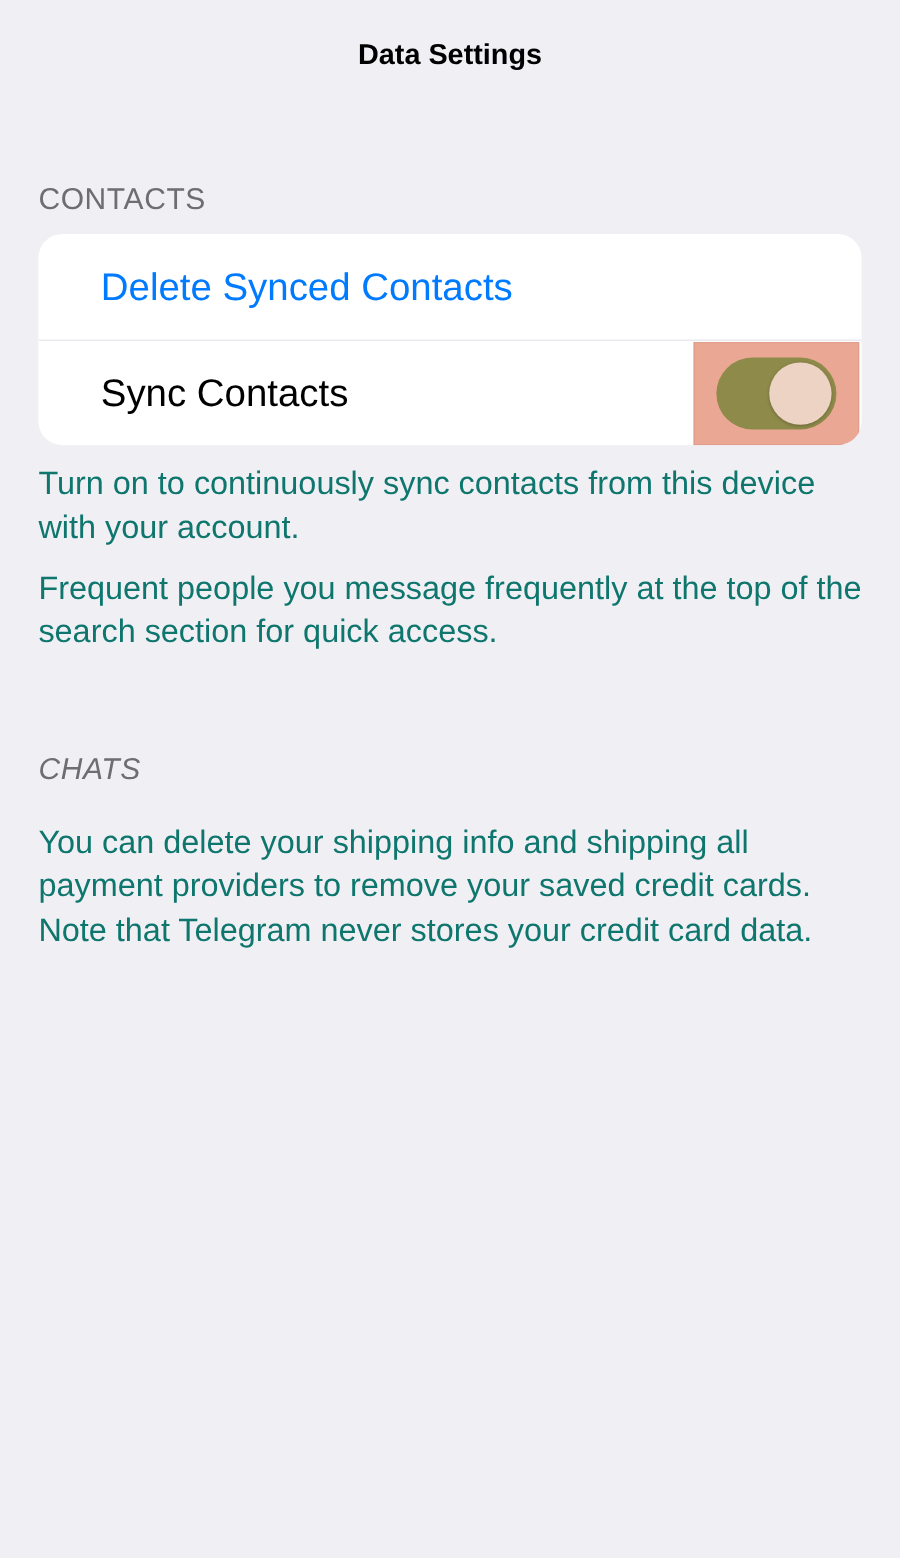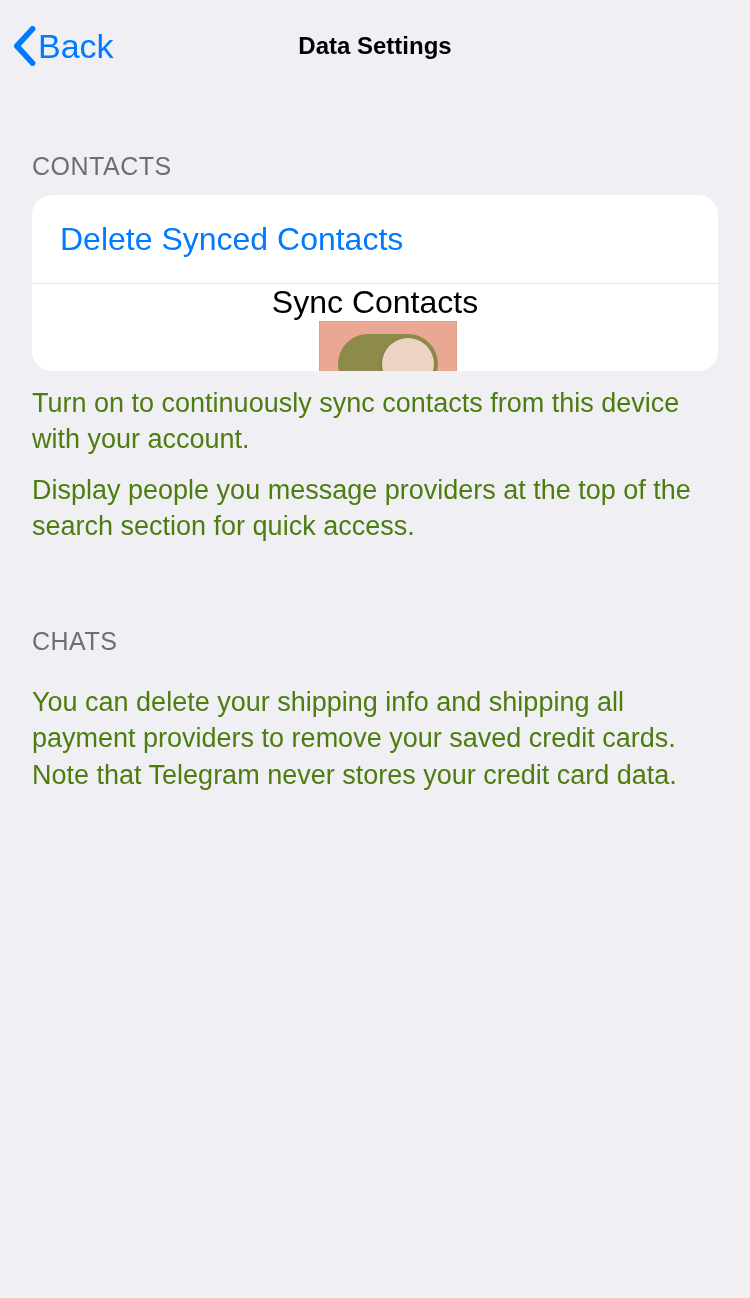--- a/index.html
+++ b/index.html
@@ -38,41 +38,40 @@
     padding: 0;
   }
   .section-header {
     text-transform: uppercase;
     color: #6d6d72;
     font-size: 25px;
     letter-spacing: 0.5px;
     padding: 0 32px 14px 32px;
   }
   .first-header { padding-top: 60px; }
-  .mid-header { padding-top: 82px; }
+  .mid-header { padding-top: 82px; font-style: italic; }
   .group {
     background: #ffffff;
     border-radius: 20px;
     margin: 0 32px;
     overflow: hidden;
   }
   .group.standalone { margin-top: 40px; }
   .cell {
     display: flex;
     align-items: center;
     justify-content: space-between;
     padding: 0 28px;
     height: 88px;
     font-size: 32px;
   }
   .cell + .cell {
     border-top: 1px solid #e5e5ea;
-    flex-direction: column;
   }
-  .cell .label { color: #000; }
+  .cell .label { color: #000; margin-left: 24px; }
   .cell.link .label { color: #007aff; }
   .toggle {
     width: 100px;
     height: 60px;
     border-radius: 60px;
     position: relative;
     flex-shrink: 0;
   }
   .toggle .knob {
     position: absolute;
@@ -94,36 +93,30 @@
     align-items: center;
     border: 1px solid #e09e8a;
   }
   .toggle.on-olive {
     background: #8e8a4a;
   }
   .toggle.on-olive .knob {
     background: #ecd3c3;
   }
   .footer {
-    color: #4d7c0f;
+    color: #0f766e;
     font-size: 27px;
     line-height: 1.35;
     padding: 14px 32px 0 32px;
   }
 </style>
 </head>
 <body>
 
 <div class="navbar">
-  <div class="back-btn">
-    <svg width="24" height="40" viewBox="0 0 16 28">
-      <polyline points="14,2 3,14 14,26" fill="none" stroke="#007aff" stroke-width="4" stroke-linecap="round" stroke-linejoin="round"></polyline>
-    </svg>
-    <span>Back</span>
-  </div>
   <div class="nav-title">Data Settings</div>
 </div>
 
 <div class="content">
 
   <div class="section-header first-header">CONTACTS</div>
   <div class="group">
     <div class="cell link">
       <span class="label">Delete Synced Contacts</span>
     </div>
@@ -131,19 +124,19 @@
       <span class="label">Sync Contacts</span>
       <div class="highlight-box">
         <div class="toggle on-olive">
           <div class="knob"></div>
         </div>
       </div>
     </div>
   </div>
   <div class="footer">Turn on to continuously sync contacts from this device with your account.</div>
 
-  <div class="footer">Display people you message providers at the top of the search section for quick access.</div>
+  <div class="footer">Frequent people you message frequently at the top of the search section for quick access.</div>
 
   <div class="section-header mid-header">CHATS</div>
 
   <div class="footer">You can delete your shipping info and shipping all payment providers to remove your saved credit cards. Note that Telegram never stores your credit card data.</div>
 
 </div>
 
 </body></html>

